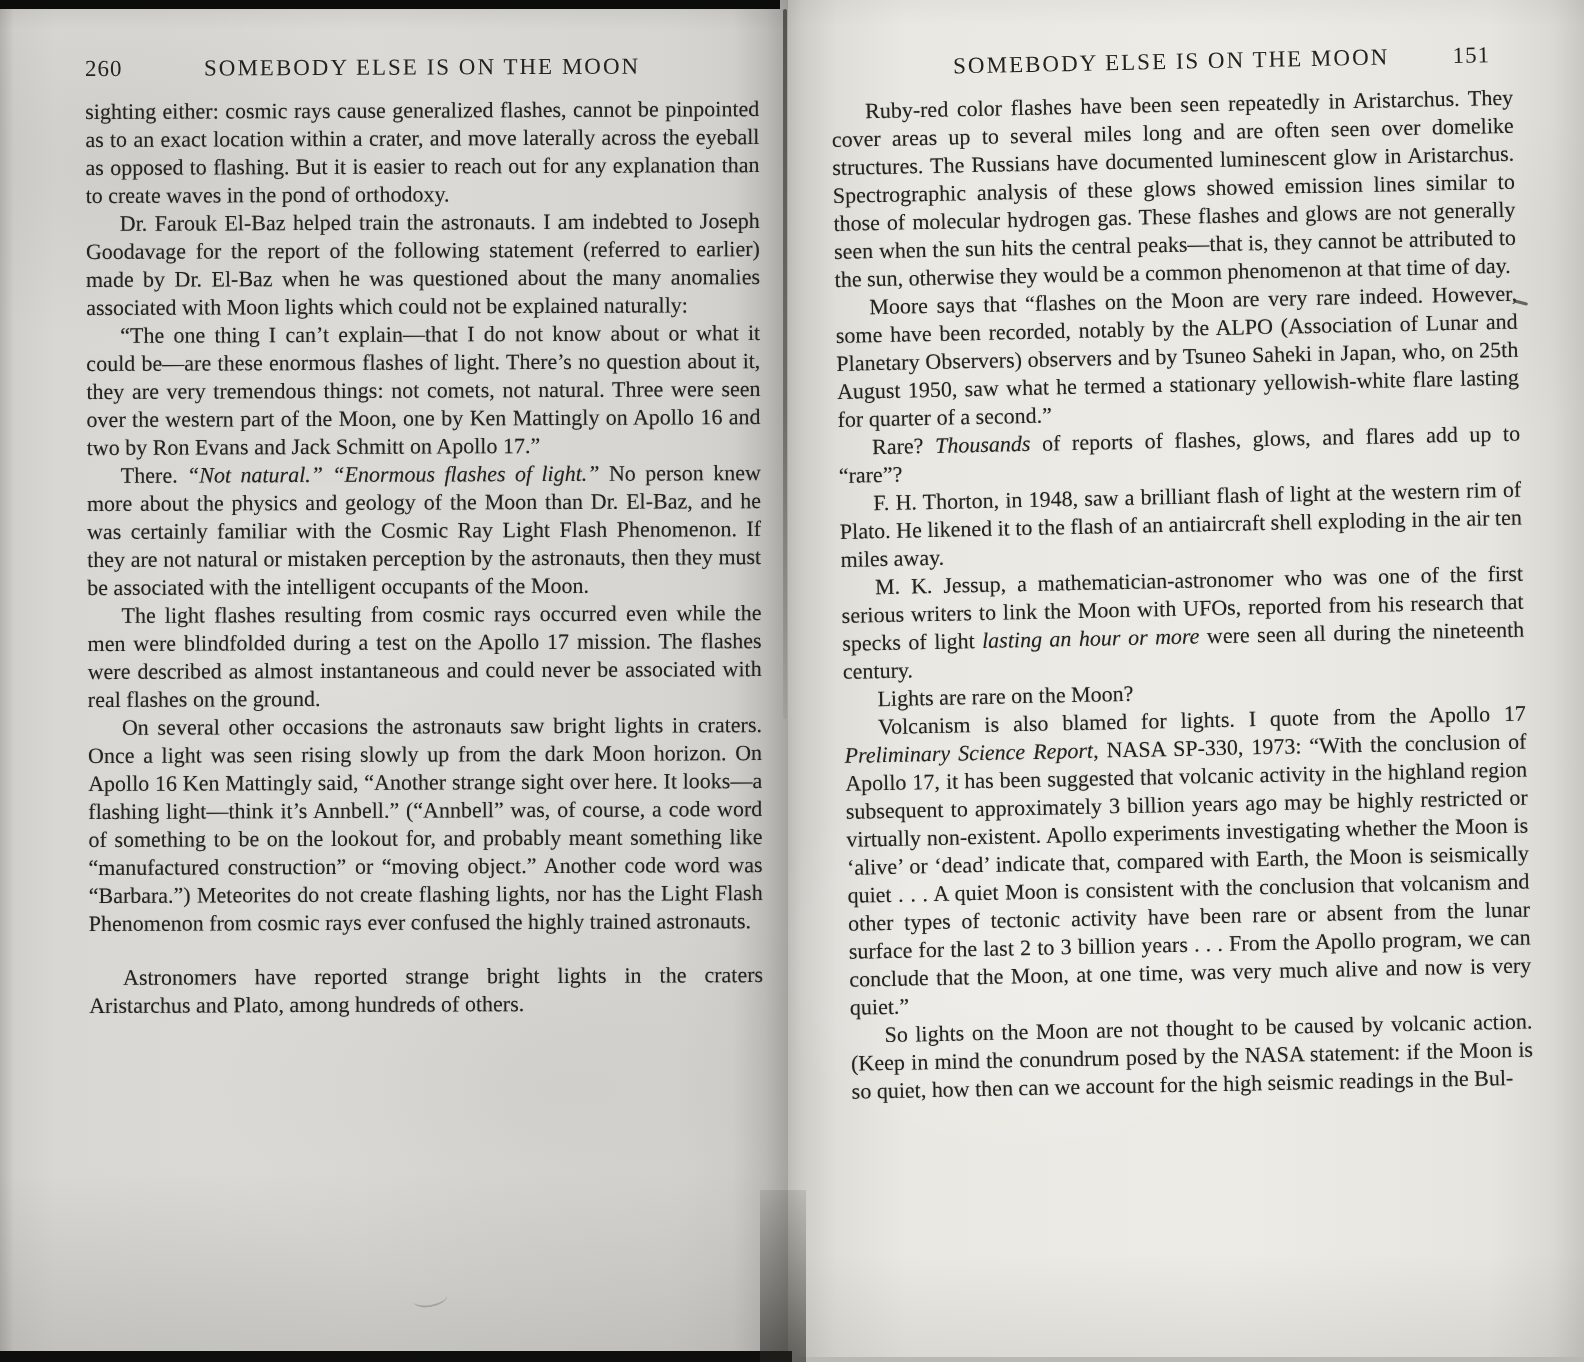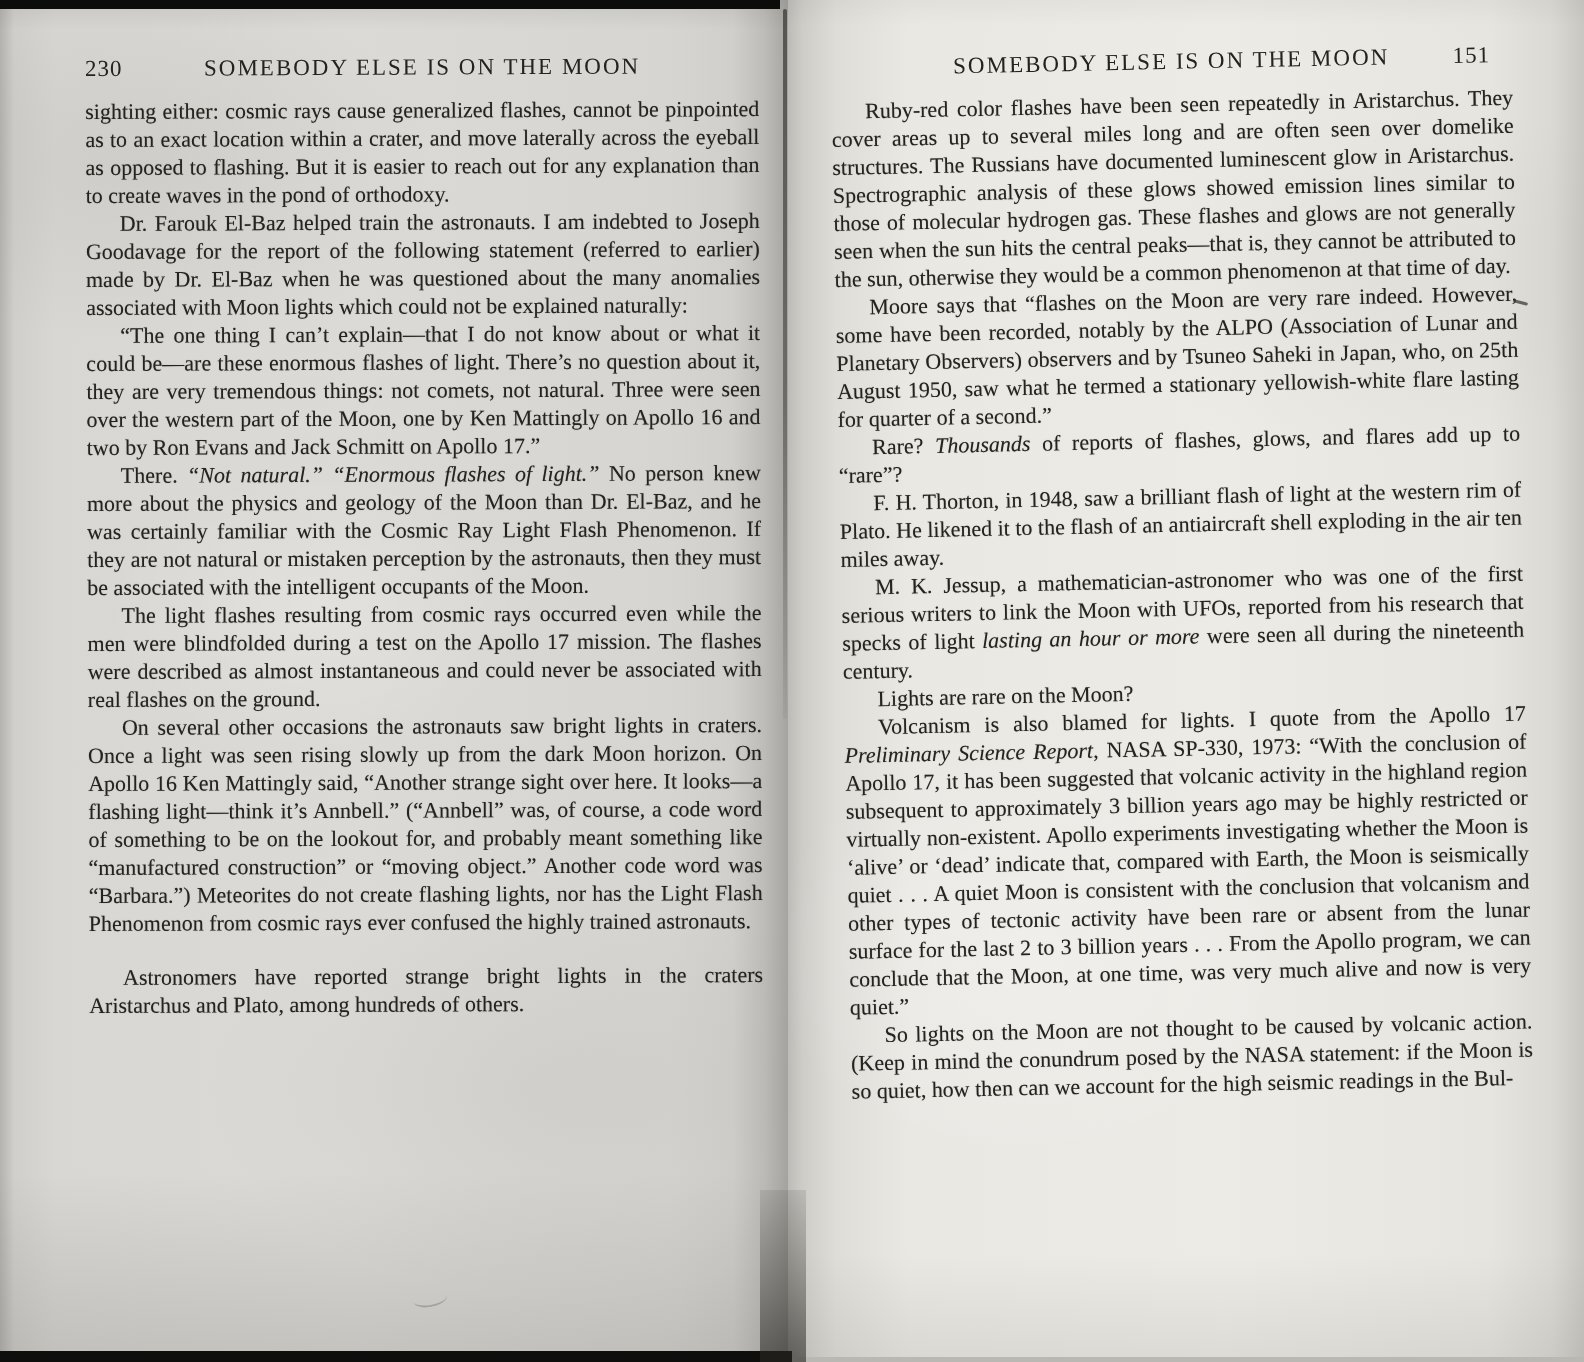--- a/index.html
+++ b/index.html
@@ -74,21 +74,21 @@
 </head>
 <body>
 
 <div class="scan">
 
   <div class="page page-left"></div>
   <div class="page page-right"></div>
 
   <div class="content content-left">
     <div class="pg-header">
-      <span class="folio folio-left">230</span>
+      <span class="folio folio-left">260</span>
       <span class="title">SOMEBODY ELSE IS ON THE MOON</span>
     </div>
     <div class="body">
         <p class=""><span>sighting either: cosmic rays cause generalized flashes, cannot be pinpointed as to an exact location within a crater, and move laterally across the eyeball as opposed to flashing. But it is easier to reach out for any explanation than to create waves in the pond of orthodoxy.</span></p>
         <p class="indent"><span>Dr. Farouk El-Baz helped train the astronauts. I am indebted to Joseph Goodavage for the report of the following statement (referred to earlier) made by Dr. El-Baz when he was questioned about the many anomalies associated with Moon lights which could not be explained naturally:</span></p>
         <p class="indent"><span>“The one thing I can’t explain—that I do not know about or what it could be—are these enormous flashes of light. There’s no question about it, they are very tremendous things: not comets, not natural. Three were seen over the western part of the Moon, one by Ken Mattingly on Apollo 16 and two by Ron Evans and Jack Schmitt on Apollo 17.”</span></p>
         <p class="indent"><span>There. </span><span class="ital">“Not natural.” “Enormous flashes of light.”</span><span> No person knew more about the physics and geology of the Moon than Dr. El-Baz, and he was certainly familiar with the Cosmic Ray Light Flash Phenomenon. If they are not natural or mistaken perception by the astronauts, then they must be associated with the intelligent occupants of the Moon.</span></p>
         <p class="indent"><span>The light flashes resulting from cosmic rays occurred even while the men were blindfolded during a test on the Apollo 17 mission. The flashes were described as almost instantaneous and could never be associated with real flashes on the ground.</span></p>
         <p class="indent"><span>On several other occasions the astronauts saw bright lights in craters. Once a light was seen rising slowly up from the dark Moon horizon. On Apollo 16 Ken Mattingly said, “Another strange sight over here. It looks—a flashing light—think it’s Annbell.” (“Annbell” was, of course, a code word of something to be on the lookout for, and probably meant something like “manufactured construction” or “moving object.” Another code word was “Barbara.”) Meteorites do not create flashing lights, nor has the Light Flash Phenomenon from cosmic rays ever confused the highly trained astronauts.</span></p>
         <p class="indent spaced"><span>Astronomers have reported strange bright lights in the craters Aristarchus and Plato, among hundreds of others.</span></p>

